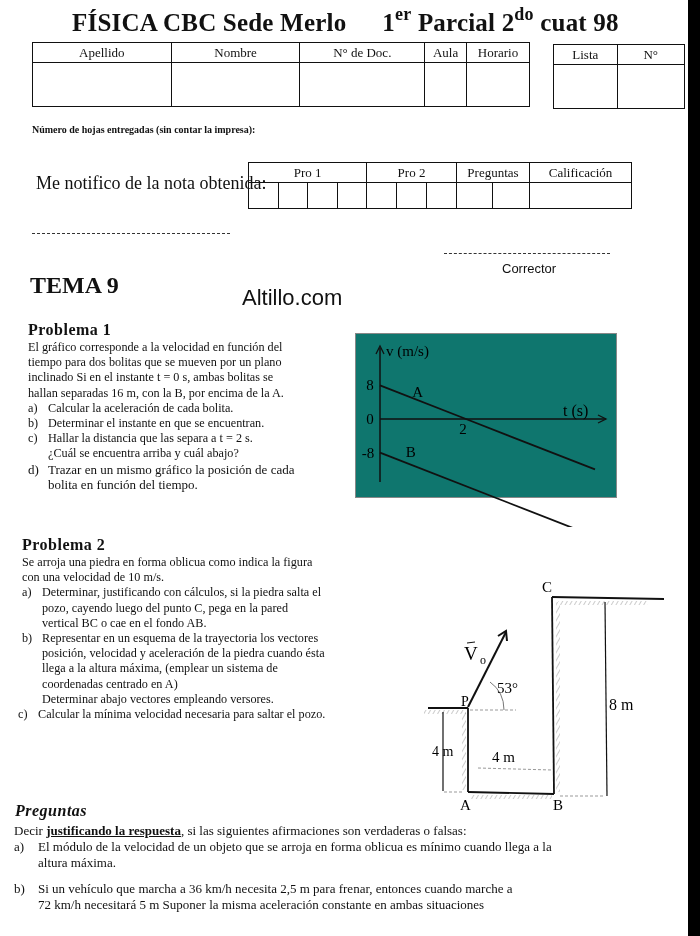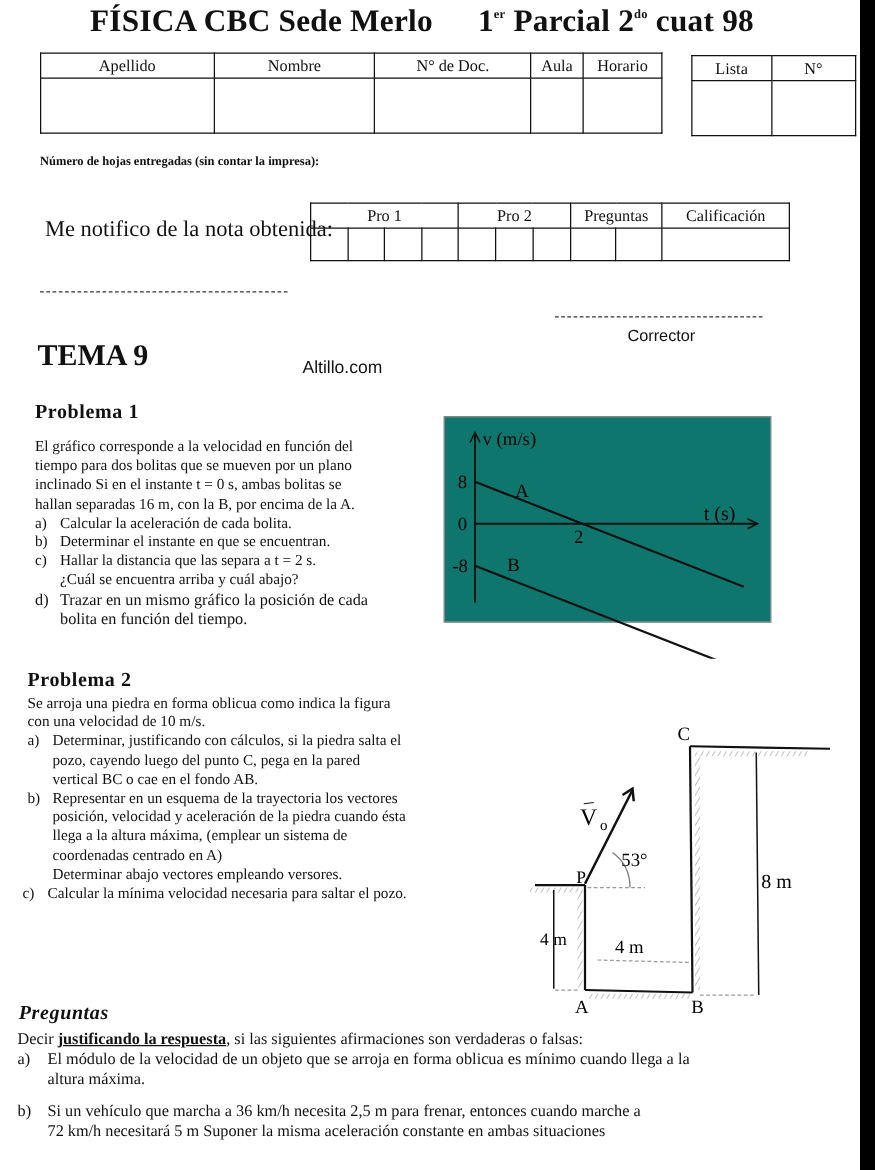--- a/index.html
+++ b/index.html
@@ -2,33 +2,33 @@
 <html><head>
 <meta charset="utf-8">
 <style>
   * { box-sizing: border-box; margin: 0; padding: 0; }
   html, body { width: 700px; height: 936px; background: #ffffff; overflow: hidden; }
   body { position: relative; font-family: "Liberation Serif", "DejaVu Serif", serif; color: #111; }
   .abs { position: absolute; }
   .right-border { position: absolute; right: 0; top: 0; width: 12px; height: 936px; background: #000; }
 
   .title { left: 72px; top: 4px; font-size: 25px; font-weight: bold; white-space: nowrap; letter-spacing: 0.2px; }
-  .title sup { font-size: 10px; vertical-align: 11px; }
+  .title sup { font-size: 18px; vertical-align: 11px; }
   .title .gap { display: inline-block; width: 36px; }
 
   table.form { border-collapse: collapse; position: absolute; }
   table.form td, table.form th { border: 1.6px solid #111; font-size: 13px; font-weight: normal; }
   table.form th { height: 20px; }
 
   .hojas { left: 32px; top: 124px; font-size: 10px; font-weight: bold; }
   .notifico { left: 36px; top: 173px; font-size: 18px; }
   .dash { border-top: 1.5px dashed #333; height: 0; }
   .corrector { left: 502px; top: 261px; font-size: 13px; font-family: "Liberation Sans", sans-serif; }
   .tema { left: 30px; top: 272px; font-size: 24px; font-weight: bold; }
-  .altillo { left: 242px; top: 285px; font-size: 14px; font-family: "Liberation Sans", sans-serif; }
+  .altillo { left: 242px; top: 285px; font-size: 22px; font-family: "Liberation Sans", sans-serif; }
 
   .h2 { font-size: 16px; font-weight: bold; letter-spacing: 0.5px; }
   .p { font-size: 12.2px; line-height: 15.2px; }
   .item { display: flex; }
   .item .lbl { width: 20px; flex-shrink: 0; }
   .graph-box { left: 355px; top: 333px; width: 262px; height: 165px; background: #0f766e; border: 1px solid #888; }
   .pregs-text { font-size: 13px; line-height: 16px; }
 </style>
 </head>
 <body>
@@ -102,21 +102,21 @@
 
 <div class="abs dash" style="left:32px; top:233px; width:198px;"></div>
 <div class="abs dash" style="left:444px; top:253px; width:166px;"></div>
 <div class="abs corrector">Corrector</div>
 
 <div class="abs tema">TEMA 9</div>
 <div class="abs altillo">Altillo.com</div>
 
 <div class="abs" style="left:28px; top:321px; width:322px;">
   <div class="h2">Problema 1</div>
-  <div class="p" style="margin-top:11px">
+  <div class="p" style="margin-top:1px">
     <div>El gráfico corresponde a la velocidad en función del</div>
     <div>tiempo para dos bolitas que se mueven por un plano</div>
     <div>inclinado  Si en el instante t = 0 s, ambas bolitas se</div>
     <div>hallan separadas 16 m, con la B, por encima de la A.</div>
   </div>
   <div class="p">
     <div class="item">
         <span class="lbl">a)</span>
         <div>
           <div>Calcular la aceleración de cada bolita.</div>

